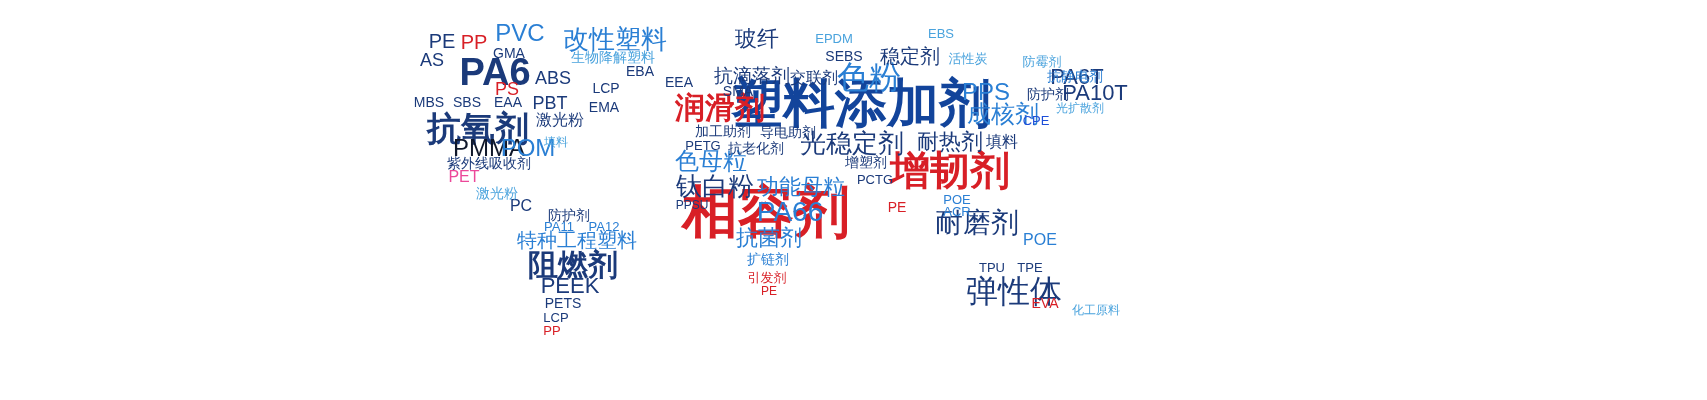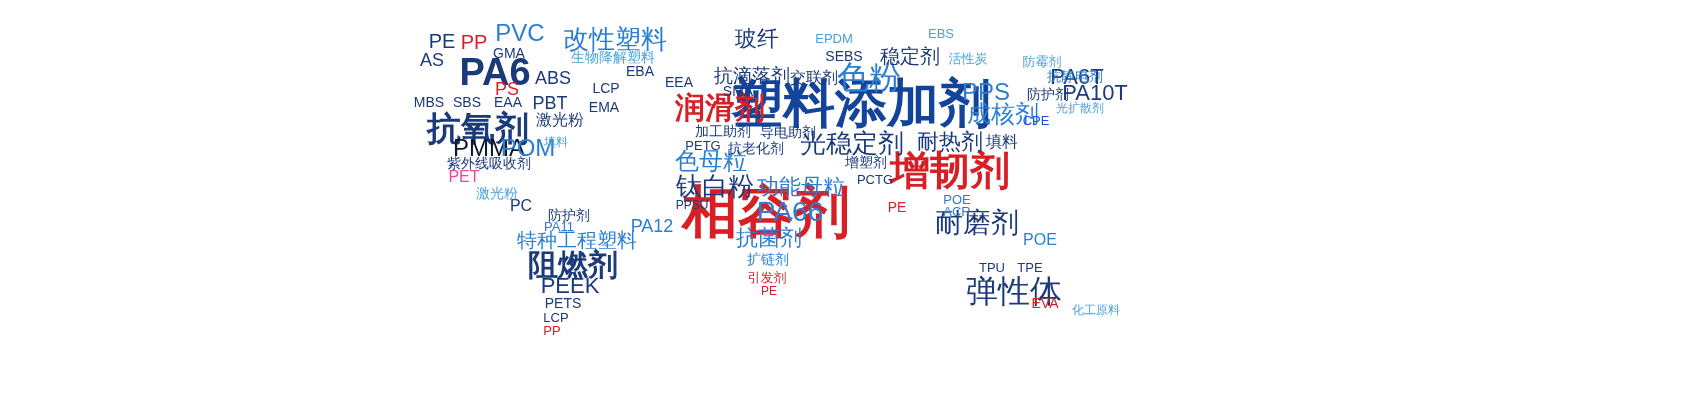--- a/index.html
+++ b/index.html
@@ -89,21 +89,21 @@
     <span class="w norm" style="left: 1030px; top: 267px; font-size: 13px; color: rgb(27, 58, 122);">TPE</span>
     <span class="w norm" style="left: 1045px; top: 303px; font-size: 14px; color: rgb(216, 31, 38);">EVA</span>
     <span class="w norm" style="left: 897px; top: 207px; font-size: 14px; color: rgb(216, 31, 38);">PE</span>
     <span class="w norm" style="left: 769px; top: 291px; font-size: 12px; color: rgb(216, 31, 38);">PE</span>
     <span class="w norm" style="left: 521px; top: 206px; font-size: 16px; color: rgb(27, 58, 122);">PC</span>
     <span class="w norm" style="left: 464px; top: 177px; font-size: 16px; color: #ec4899;">PET</span>
     <span class="w norm" style="left: 563px; top: 303px; font-size: 14px; color: rgb(27, 58, 122);">PETS</span>
     <span class="w norm" style="left: 556px; top: 317px; font-size: 13px; color: rgb(27, 58, 122);">LCP</span>
     <span class="w norm" style="left: 552px; top: 330px; font-size: 13px; color: rgb(216, 31, 38);">PP</span>
     <span class="w norm" style="left: 559px; top: 226px; font-size: 13px; color: rgb(42, 127, 212);">PA11</span>
-    <span class="w norm" style="left: 604px; top: 226px; font-size: 18px; color: rgb(42, 127, 212); margin-left: 48px;">PA12</span>
+    <span class="w norm" style="left: 604px; top: 226px; font-size: 13px; color: rgb(42, 127, 212);">PA12</span>
     <span class="w norm" style="left: 1036px; top: 120px; font-size: 13px; color: #1d4ed8;">CPE</span>
     <span class="w norm" style="left: 613px; top: 57px; font-size: 14px; color: rgb(74, 163, 221);">生物降解塑料</span>
     <span class="w norm" style="left: 752px; top: 75px; font-size: 19px; color: rgb(27, 58, 122);">抗滴落剂</span>
     <span class="w norm" style="left: 814px; top: 78px; font-size: 16px; color: rgb(27, 58, 122);">交联剂</span>
     <span class="w norm" style="left: 968px; top: 58px; font-size: 13px; color: rgb(74, 163, 221);">活性炭</span>
     <span class="w norm" style="left: 1042px; top: 61px; font-size: 13px; color: rgb(74, 163, 221);">防霉剂</span>
     <span class="w norm" style="left: 1075px; top: 76px; font-size: 14px; color: rgb(42, 127, 212);">抗静电剂</span>
     <span class="w norm" style="left: 1048px; top: 94px; font-size: 14px; color: rgb(27, 58, 122);">防护剂</span>
     <span class="w norm" style="left: 1080px; top: 108px; font-size: 12px; color: rgb(74, 163, 221);">光扩散剂</span>
     <span class="w norm" style="left: 723px; top: 131px; font-size: 14px; color: rgb(27, 58, 122);">加工助剂</span>

